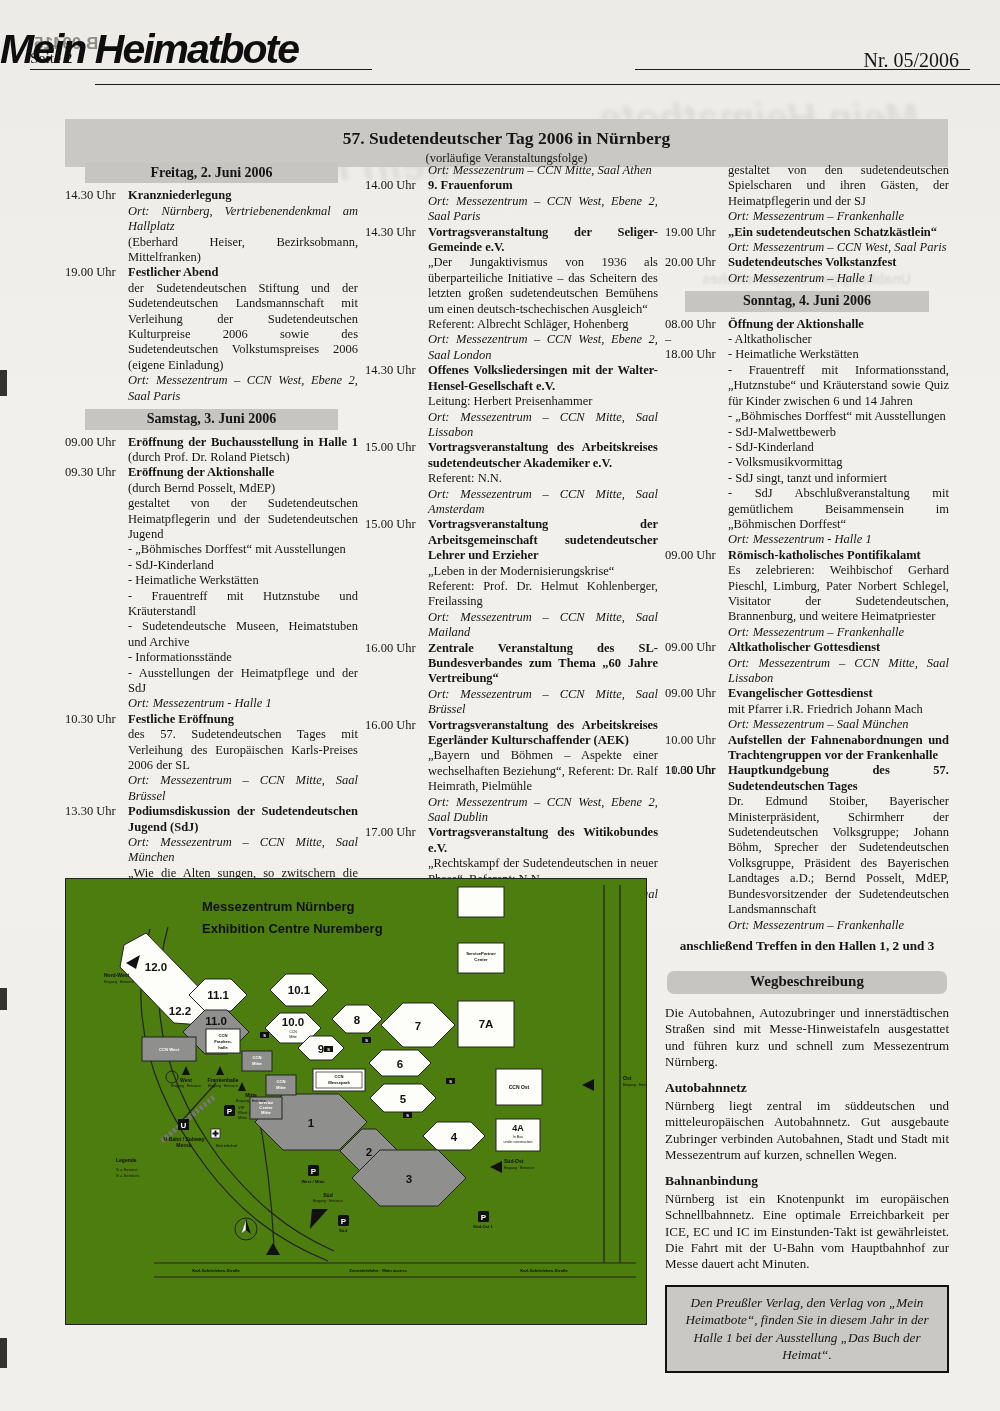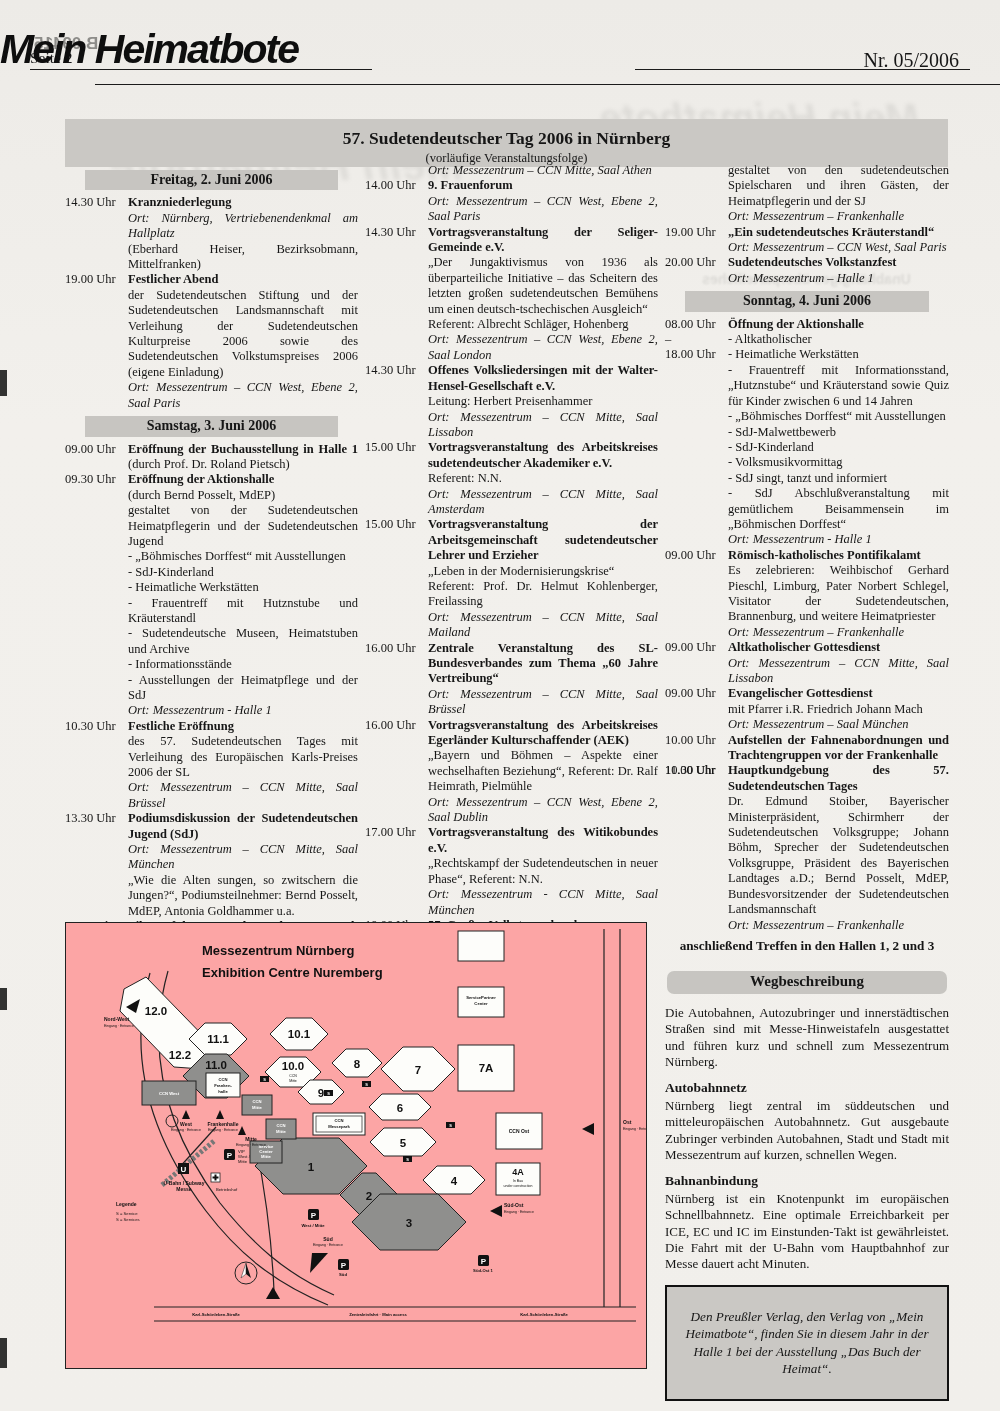--- a/index.html
+++ b/index.html
@@ -20,36 +20,36 @@
   #rule-full{left:95px;right:0;top:84px;border-top-width:1px;}
   
   .banner{position:absolute;left:65px;right:52px;top:95px;height:48px;background:#cac8c4;text-align:center;margin-top:24px;}
   .banner-title{font-size:17.5px;font-weight:700;padding-top:9px;}
   .banner-sub{font-size:12.5px;padding-top:2px;}
   
   .col{position:absolute;top:163px;width:293px;font-size:12.5px;line-height:15.4px;}
   #col-1{left:65px;} #col-2{left:365px;} #col-3{left:665px;width:284px;}
   .sec-band{background:#c7c5c1;text-align:center;font-weight:700;font-size:14px;
     padding:2px 0 3px;margin:5px 20px 5px;}
-  .sec-band:first-child{margin-top:7px;}
+  .sec-band:first-child{margin-top:0;}
   .entry{position:relative;padding-left:63px;text-align:justify;}
   .time{position:absolute;left:0;top:0;white-space:nowrap;}
   .etitle{font-weight:700;}
   .pline.it{font-style:italic;}
   .closing{font-weight:700;text-align:center;margin-top:5px;font-size:13.2px;}
   
   .weg-band{background:#c7c5c1;text-align:center;font-weight:700;font-size:15px;
     padding:3px 0 4px;margin:18px 2px 11px;border-radius:7px;}
   .wp{text-align:justify;font-size:13px;line-height:16.4px;margin:0 0 10px;}
   .wh{font-weight:700;font-size:13.5px;margin:2px 0 2px;}
   .note-box{border:2px solid #111;background:#cac8c4;font-style:italic;text-align:center;
-    font-size:13.2px;line-height:17.5px;padding:21px 10px;margin-top:12px;}
-  
-  .map-box{position:absolute;left:65px;top:922px;width:580px;height:445px;
-    background:#fca5a5;border:1px solid #222;z-index:5;}
+    font-size:13.2px;line-height:17.5px;padding:7px 10px;margin-top:12px;}
+  
+  .map-box{position:absolute;left:65px;top:878px;width:580px;height:445px;
+    background:#4d7c0f;border:1px solid #222;z-index:5;}
   .map-box svg{display:block;width:580px;height:445px;}
   .mtitle{font:700 13px "Liberation Sans",sans-serif;fill:#111;}
   .hnum{font:700 11.5px "Liberation Sans",sans-serif;fill:#111;text-anchor:middle;}
   .hnum-s{font:700 9px "Liberation Sans",sans-serif;fill:#111;text-anchor:middle;}
   .t5{font:700 5px "Liberation Sans",sans-serif;fill:#111;text-anchor:middle;}
   .t5s{font:700 5px "Liberation Sans",sans-serif;fill:#111;text-anchor:start;}
   .t35{font:400 3.5px "Liberation Sans",sans-serif;fill:#111;text-anchor:middle;}
   .t35s{font:400 3.5px "Liberation Sans",sans-serif;fill:#111;text-anchor:start;}
   .t42{font:700 4.2px "Liberation Sans",sans-serif;fill:#111;text-anchor:middle;}
   .t42w{font:700 4.2px "Liberation Sans",sans-serif;fill:#fff;text-anchor:middle;}
@@ -174,21 +174,21 @@
   <div>
       <div class="entry">
         <span class="time"></span>
         <div class="ebody">
           <div class="pline pl">gestaltet von den sudetendeutschen Spielscharen und ihren Gästen, der Heimatpflegerin und der SJ</div>
           <div class="pline it">Ort: Messezentrum – Frankenhalle</div>
         </div>
       </div>
       <div class="entry">
         <span class="time">19.00 Uhr</span>
-        <div class="ebody"><span class="etitle">„Ein sudetendeutsches Kräuterstandl“</span><div class="pline it">Ort: Messezentrum – CCN West, Saal Paris</div></div>
+        <div class="ebody"><span class="etitle">„Ein sudetendeutschen Schatzkästlein“</span><div class="pline it">Ort: Messezentrum – CCN West, Saal Paris</div></div>
       </div>
       <div class="entry">
         <span class="time">20.00 Uhr</span>
         <div class="ebody"><span class="etitle">Sudetendeutsches Volkstanzfest</span><div class="pline it">Ort: Messezentrum – Halle 1</div></div>
       </div>
       <div class="sec-band">Sonntag, 4. Juni 2006</div>
       <div class="entry">
         <span class="time">08.00 Uhr</span>
         <div class="ebody"><span class="etitle">Öffnung der Aktionshalle</span></div>
       </div>

